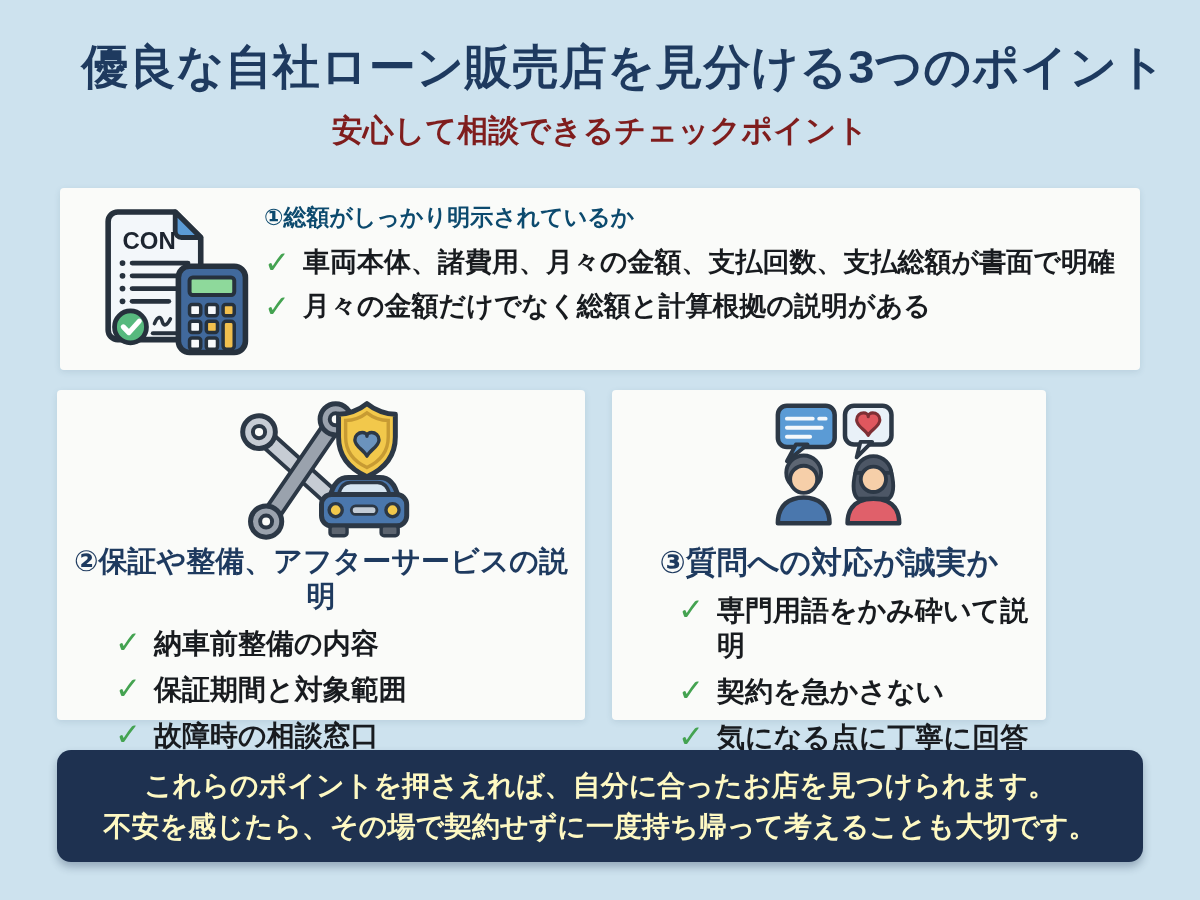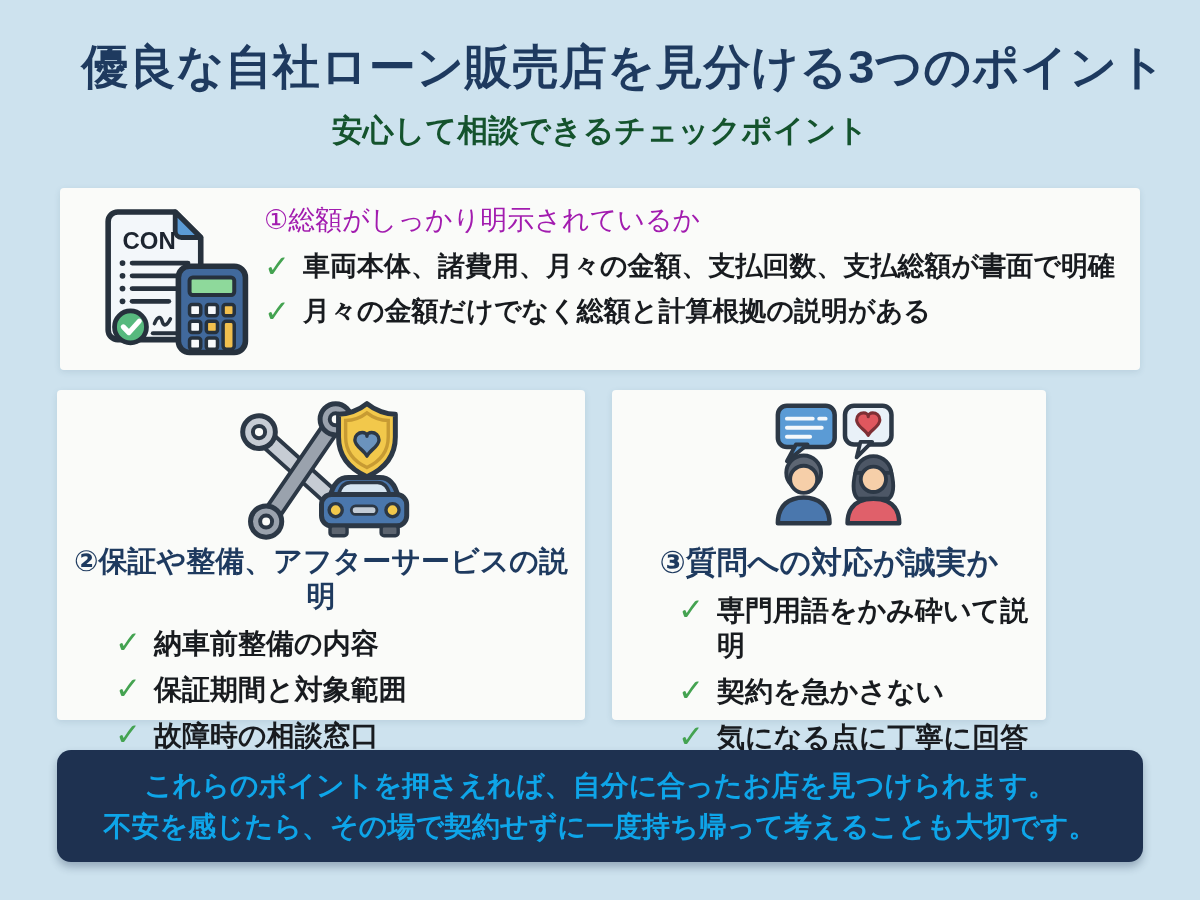--- a/index.html
+++ b/index.html
@@ -11,35 +11,35 @@
     -webkit-font-smoothing:antialiased;
   }
   .page-title{
     position:absolute;top:36px;left:0;width:1200px;
     text-align:center;margin:0;
     font-size:47px;font-weight:800;color:#1e3a5f;letter-spacing:0.5px;padding-left:24px;
   }
   .page-subtitle{
     position:absolute;top:110px;left:0;width:1200px;
     text-align:center;margin:0;
-    font-size:31px;font-weight:800;color:#14532d;
+    font-size:31px;font-weight:800;color:#7f1d1d;
   }
   .card{
     position:absolute;background:#fafbf9;border-radius:4px;
     box-shadow:0 2px 6px rgba(50,80,110,0.12);
   }
   .card-1{left:60px;top:188px;width:1080px;height:182px;}
   .card-2{left:57px;top:390px;width:528px;height:330px;}
   .card-3{left:612px;top:390px;width:434px;height:330px;}
 
   .card1-icon{position:absolute;left:28px;top:8px;width:168px;height:166px;}
   .card1-icon svg{width:100%;height:100%;}
   .card1-content{position:absolute;left:204px;top:16px;right:14px;}
   .card-heading{
-    margin:0;font-size:27px;font-weight:400;color:#a21caf;line-height:1.2;
+    margin:0;font-size:23px;font-weight:700;color:#0c4a6e;line-height:1.2;
   }
   .check-row{
     display:flex;align-items:flex-start;gap:13px;
     margin-top:11px;font-size:27px;font-weight:700;color:#181b1f;line-height:1.25;
   }
   .check-glyph{
     color:#44a351;font-size:31px;font-weight:800;line-height:1;margin-top:1px;
     flex:0 0 auto;
   }
   .card1-content .check-row:first-of-type{margin-top:14px;}
@@ -59,21 +59,21 @@
   .mid-list .check-row{font-size:28px;margin-top:11px;}
 
   .footer-note{
     position:absolute;left:57px;top:750px;width:1086px;height:112px;
     background:#1e3150;border-radius:14px;
     box-shadow:0 5px 9px rgba(20,40,70,0.30);
     display:flex;flex-direction:column;justify-content:center;align-items:center;
     gap:7px;
   }
   .footer-line{
-    margin:0;color:#0ea5e9;font-size:28px;font-weight:800;
+    margin:0;color:#fef9c3;font-size:28px;font-weight:800;
     text-align:right;line-height:1.2;
   }
 </style>
 </head>
 <body>
 
 <h1 class="page-title">優良な自社ローン販売店を見分ける3つのポイント</h1>
 <h2 class="page-subtitle">安心して相談できるチェックポイント</h2>
 
 <section class="card card-1">

